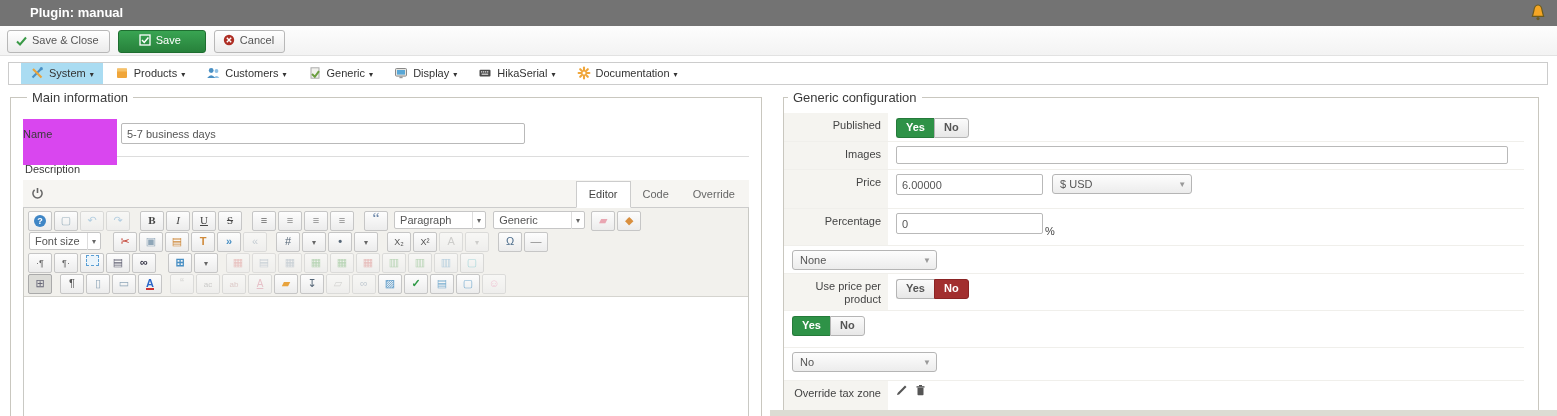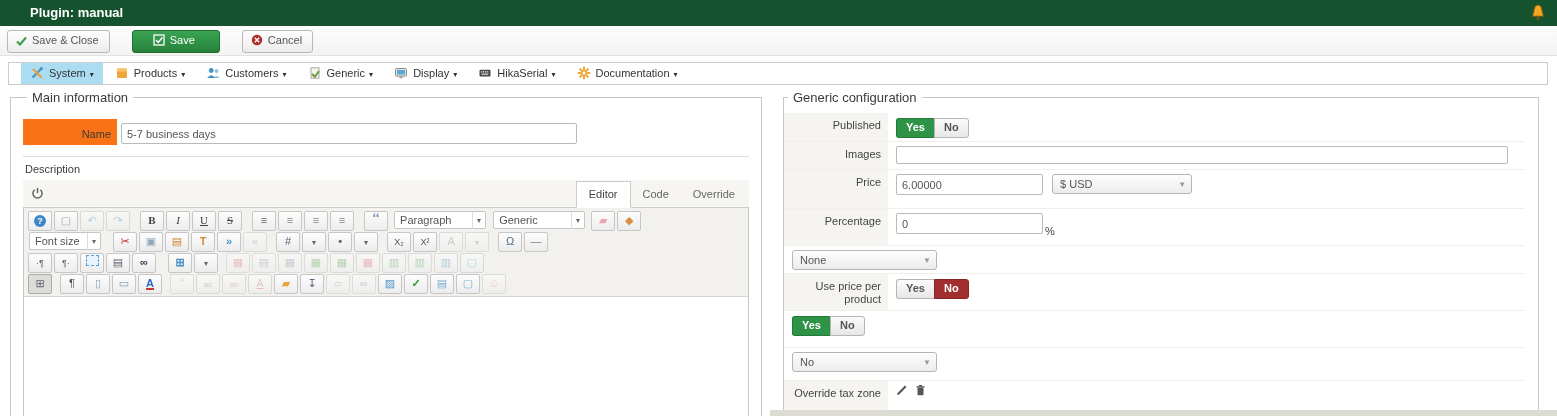--- a/index.html
+++ b/index.html
@@ -1,53 +1,53 @@
 <!DOCTYPE html>
 <html><head>
 <meta charset="utf-8">
 <style>
   html,body{margin:0;padding:0}
   body{position:relative;width:1557px;height:416px;overflow:hidden;background:#fff;
        font-family:"Liberation Sans",sans-serif;font-size:11px;color:#444}
 
   
-  .titlebar{position:absolute;left:0;top:0;width:100%;height:26px;background:#14532d}
+  .titlebar{position:absolute;left:0;top:0;width:100%;height:26px;background:#737373}
   .pagetitle{position:absolute;left:30px;top:0;line-height:26px;color:#fff;font-size:13px;font-weight:bold}
   .bell{position:absolute;right:10px;top:3px;cursor:pointer}
 
   
   .btnbar{position:absolute;left:0;top:26px;width:100%;height:30px;box-sizing:border-box;
           background:linear-gradient(#fdfdfd,#f3f3f3);border-bottom:1px solid #e2e2e2;padding:4px 0 0 7px}
   .tbtn{display:inline-block;vertical-align:top;border:1px solid #b8b8b8;border-radius:3px;
         background:linear-gradient(#ffffff,#ebebeb);padding:3px 10px 3px 8px;color:#555;
-        font-size:11px;margin-right:19px;cursor:pointer;line-height:13px}
+        font-size:11px;margin-right:5px;cursor:pointer;line-height:13px}
   .tbtn .ic{display:inline-block;vertical-align:-2px;margin-right:5px}
   .tbtn.green{background:linear-gradient(#39a452,#27813b);border-color:#1e6e30;color:#fff;padding:3px 24px 3px 20px}
 
   
   .menubar{position:absolute;left:8px;top:62px;right:9px;height:23px;box-sizing:border-box;
            border:1px solid #ccc;background:#fff;padding-left:12px;white-space:nowrap}
   .mitem{display:inline-block;height:21px;line-height:21px;padding:0 9px;color:#333;cursor:pointer;vertical-align:top}
   .mitem.active{background:#aadcf2}
   .mitem svg{vertical-align:-3px;margin-right:5px}
   .mcaret{font-style:normal;font-size:8px;color:#333;margin-left:4px}
 
   
   fieldset.fs{position:absolute;border:1px solid #c9c7bf;margin:0;overflow:hidden;background:#fff}
   fieldset.fs legend{font-size:13px;color:#3a3a3a;padding:0 5px;margin-left:4px}
   fieldset.mainfs{left:10px;top:90px;width:726px;height:330px;padding:6px 12px}
   fieldset.genfs{left:783px;top:90px;width:740px;height:316px;padding:8px 14px 0 0;box-sizing:content-box}
 
   
   .namerow{position:relative;height:30px;margin-top:8px}
-  .namerow .lbl{position:absolute;left:0;top:0;width:94px;height:26px;background:#f97316;line-height:30px;
-                text-align:right;padding-right:6px;box-sizing:border-box;color:#3a3a3a}
+  .namerow .lbl{position:absolute;left:0;top:0;width:94px;height:46px;background:#d946ef;line-height:30px;
+                padding-right:6px;box-sizing:border-box;color:#3a3a3a}
   input.txt{border:1px solid #b9b9b9;border-radius:2px;font-family:"Liberation Sans",sans-serif;
             font-size:11px;color:#555;padding:2px 5px;box-sizing:border-box;height:21px;background:#fff}
-  .namein{position:absolute;left:98px;top:4px;width:456px}
+  .namein{position:absolute;left:98px;top:4px;width:404px}
   .deschead{border-top:1px solid #ddd;margin-top:7px;padding:6px 2px 5px 2px;color:#3a3a3a}
 
   .edtop{position:relative;height:27px;background:#f6f5f2;border-bottom:1px solid #ccc}
   .pwr{position:absolute;left:8px;top:7px;cursor:pointer}
   .tabs{position:absolute;right:2px;bottom:-1px;white-space:nowrap}
   .tab{display:inline-block;padding:6px 12px 7px 12px;color:#666;cursor:pointer}
   .tab.active{background:#fff;border:1px solid #ccc;border-bottom-color:#fff;color:#444}
 
   .edbox{border:1px solid #c9c9c4;border-top:none}
   .edtoolbar{background:#f2f1ed;border-bottom:1px solid #d5d4cf;padding:2px 3px}

